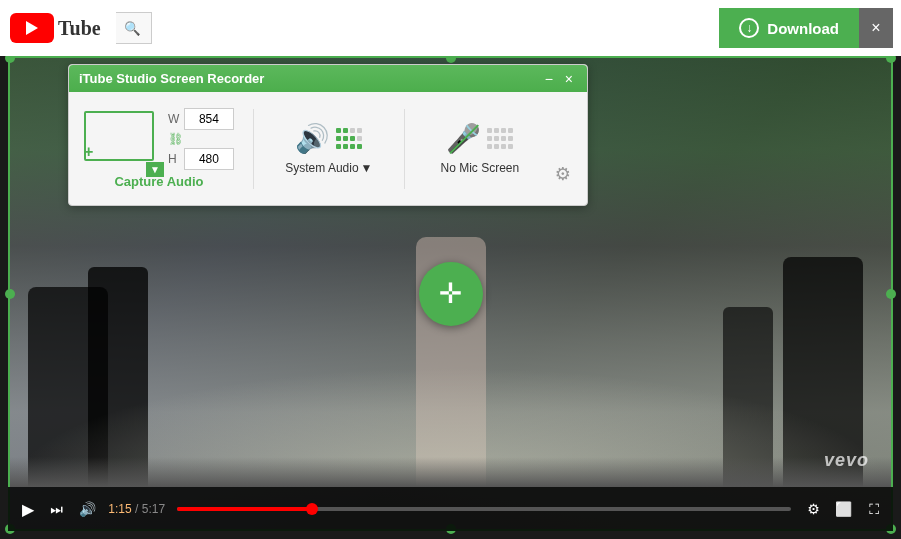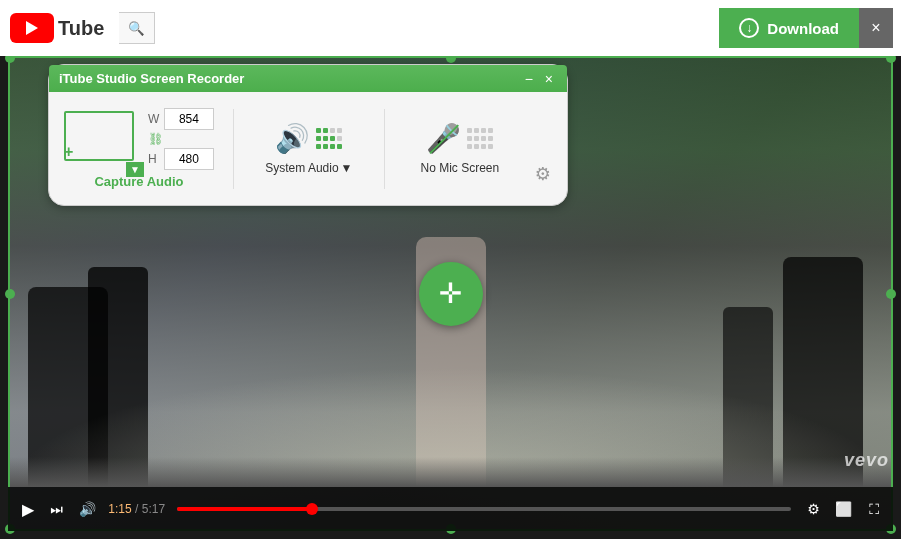--- a/index.html
+++ b/index.html
@@ -21,20 +21,21 @@
       display: flex;
       align-items: center;
       padding: 0 10px;
       z-index: 10;
     }
     .yt-logo {
       display: flex;
       align-items: center;
       background: #fff;
       margin-right: 15px;
+      font-family: Liberation Serif, serif;
     }
     .yt-logo-icon {
       background: #f00;
       border-radius: 6px;
       width: 44px;
       height: 30px;
       display: flex;
       align-items: center;
       justify-content: center;
     }
@@ -111,21 +112,21 @@
     }
     .video-bg {
       width: 100%;
       height: 100%;
       background: linear-gradient(135deg, #3a4a3a 0%, #2a3a4a 30%, #1a2a1a 60%, #3a4a2a 100%);
       position: relative;
     }
     .vevo-watermark {
       position: absolute;
       bottom: 60px;
-      right: 4px;
+      right: 24px;
       color: rgba(255,255,255,0.7);
       font-size: 18px;
       font-style: italic;
       font-weight: bold;
       letter-spacing: 1px;
     }
 
     
     .video-controls {
       position: absolute;
@@ -210,25 +211,25 @@
     .move-arrows {
       color: #fff;
       font-size: 28px;
       line-height: 1;
     }
 
     
     .recorder-panel {
       position: absolute;
       top: 64px;
-      left: 48px;
+      left: 68px;
       width: 520px;
       background: #f5f5f5;
       border: 1px solid #ccc;
-      border-radius: 16px;
+      border-radius: 4px;
       z-index: 50;
       box-shadow: 0 2px 10px rgba(0,0,0,0.3);
     }
     .recorder-titlebar {
       background: linear-gradient(to bottom, #5cb85c, #4cae4c);
       color: #fff;
       padding: 6px 10px;
       font-size: 13px;
       font-weight: bold;
       display: flex;

